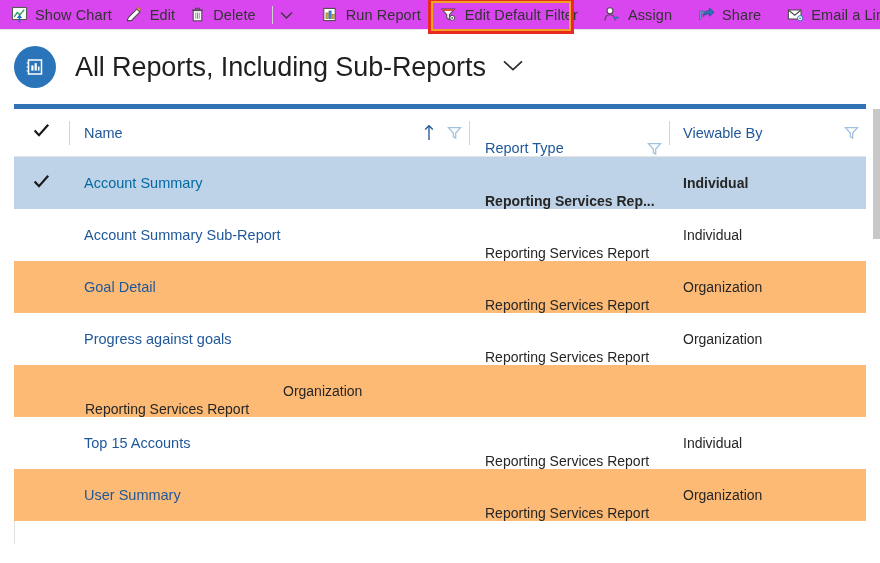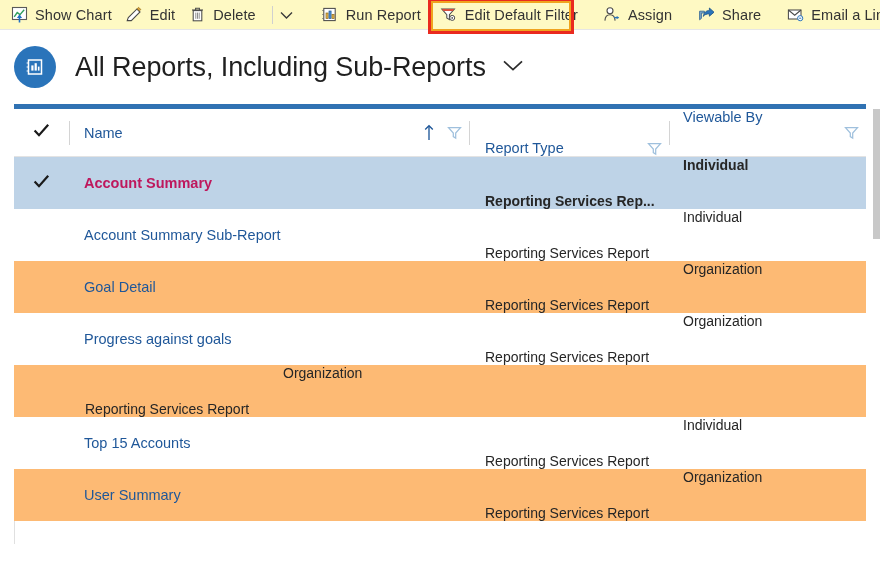--- a/index.html
+++ b/index.html
@@ -15,21 +15,21 @@
     position: relative;
     color: #262626;
   }
 
   
   .command-bar {
     position: relative;
     height: 29px;
     display: flex;
     align-items: center;
-    background: #fef9c3;
+    background: #d946ef;
     padding-left: 6px;
     box-sizing: border-box;
   }
   .cmd-btn {
     display: flex;
     align-items: center;
     height: 29px;
     padding: 0 9px 0 4px;
     box-sizing: border-box;
     white-space: nowrap;
@@ -187,20 +187,21 @@
     height: 100%;
     padding-left: 2px;
     box-sizing: border-box;
     position: relative;
     gap: 36px;
   }
   .cell-view {
     flex: 0 0 197px;
     width: 197px;
     display: flex;
+    align-items: center;
     height: 100%;
     box-sizing: border-box;
     position: relative;
   }
 
   .col-divider {
     width: 1px;
     height: 24px;
     background: #d4d4d4;
     position: absolute;
@@ -227,21 +228,21 @@
     margin-right: 7px;
     cursor: pointer;
   }
 
   .link-cell {
     font-size: 14.5px;
     color: #1f5799;
     cursor: pointer;
     white-space: nowrap;
   }
-  .row.selected .link-cell { font-weight: bold; color: #be185d; }
+  .row.selected .link-cell { font-weight: normal; color: #0369a1; }
   .text-cell {
     font-size: 14px;
     color: #262626;
     white-space: nowrap;
     overflow: hidden;
   }
   .row.selected .text-cell { font-weight: bold; }
 
   
   .v-scrollbar {

